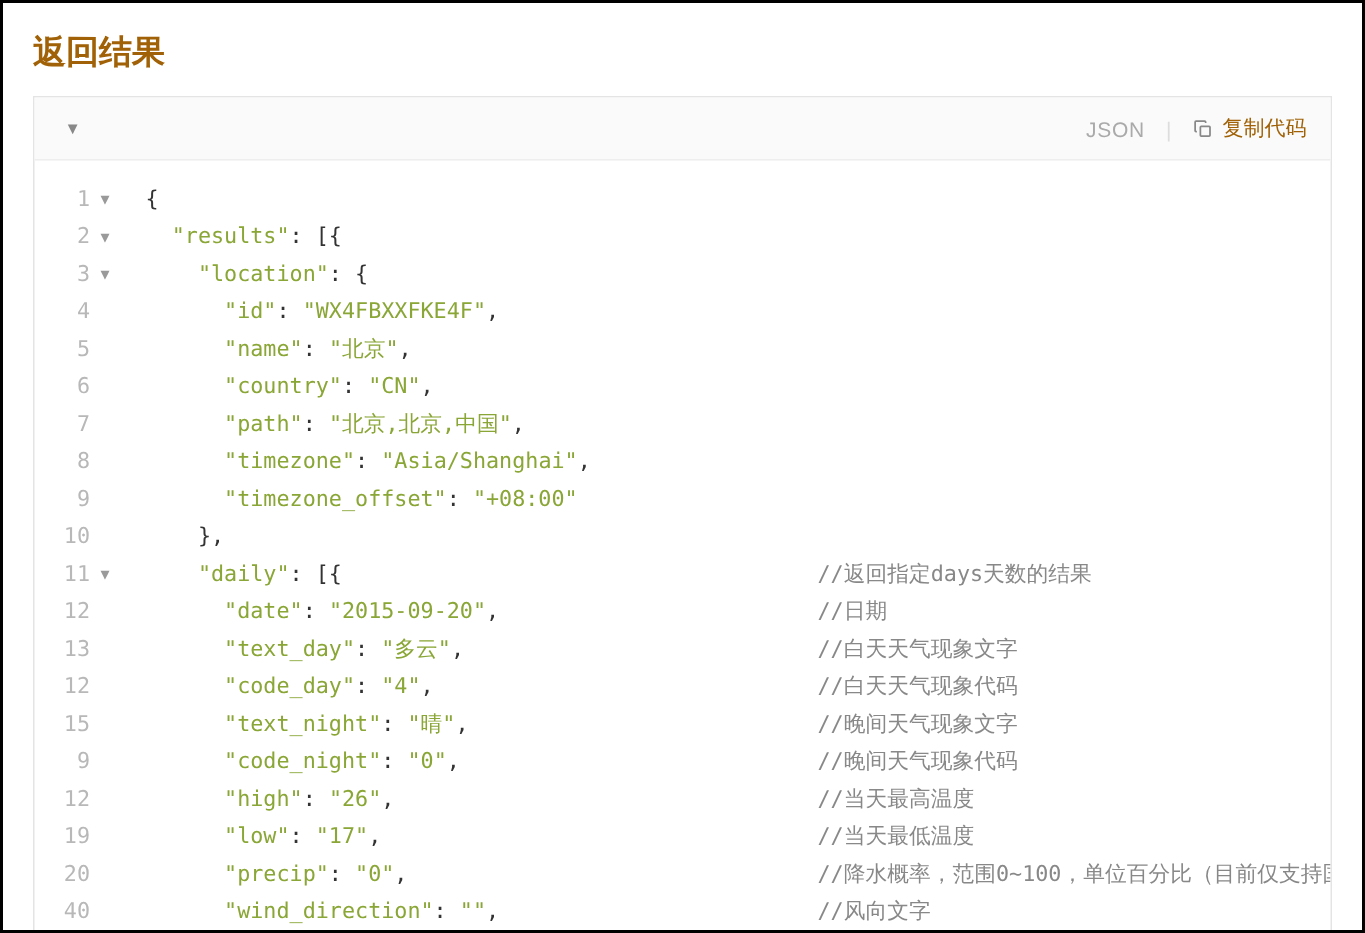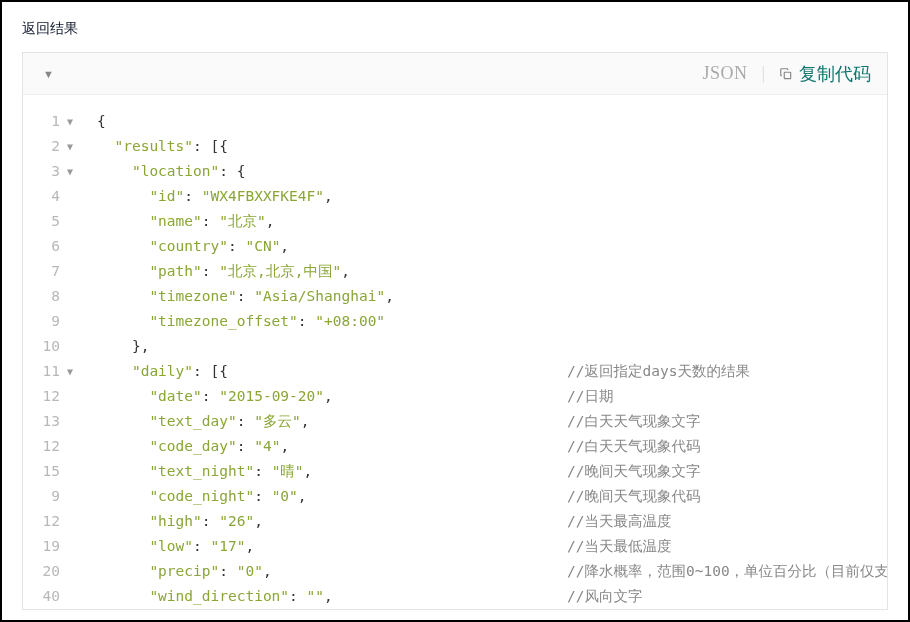--- a/index.html
+++ b/index.html
@@ -9,23 +9,23 @@
       border: 2px solid #000;
       width: 910px;
       height: 622px;
       overflow: hidden;
       padding: 0;
     }
     .container {
       padding: 18px 20px 0 20px;
     }
     .page-title {
-      font-size: 14px;
-      font-weight: 400;
-      color: #0f172a;
+      font-size: 22px;
+      font-weight: 700;
+      color: #a16207;
       margin-bottom: 14px;
     }
     .code-panel {
       border: 1px solid #e4e4e4;
       background: #fff;
     }
     .code-toolbar {
       display: flex;
       align-items: center;
       justify-content: space-between;
@@ -42,30 +42,29 @@
       color: #888;
       font-size: 11px;
       cursor: pointer;
       user-select: none;
     }
     .toolbar-right {
       display: flex;
       align-items: center;
       gap: 14px;
       color: #999;
-      font-size: 18px;
-      font-family: Liberation Serif, serif;
+      font-size: 14px;
     }
     .json-label { color: #aaa; letter-spacing: 0.5px; }
     .divider { color: #ddd; }
     .copy-btn {
       display: flex;
       align-items: center;
       gap: 6px;
-      color: #0f766e;
+      color: #a16207;
       cursor: pointer;
     }
     .copy-icon svg { display: block; }
     .code-area {
       display: flex;
       font-family: "Consolas", "Monaco", monospace;
       font-size: 14.5px;
       line-height: 25px;
       padding-top: 14px;
       overflow: hidden;
@@ -96,21 +95,21 @@
       padding-left: 16px;
       white-space: pre;
       overflow: hidden;
     }
     .line { height: 25px; display: flex; align-items: center; }
     .tok-punc { color: #333; }
     .tok-key { color: #8aa636; }
     .tok-str { color: #8aa636; }
     .tok-comment { color: #888; }
     .code-segment { white-space: pre; }
-    .comment-col { position: absolute; left: 470px; }
+    .comment-col { position: absolute; left: 448px; }
     .line { position: relative; }
   </style>
 </head>
 <body>
 
 <div class="container">
   <h2 class="page-title">返回结果</h2>
 
   <div class="code-panel">
     <div class="code-toolbar">

